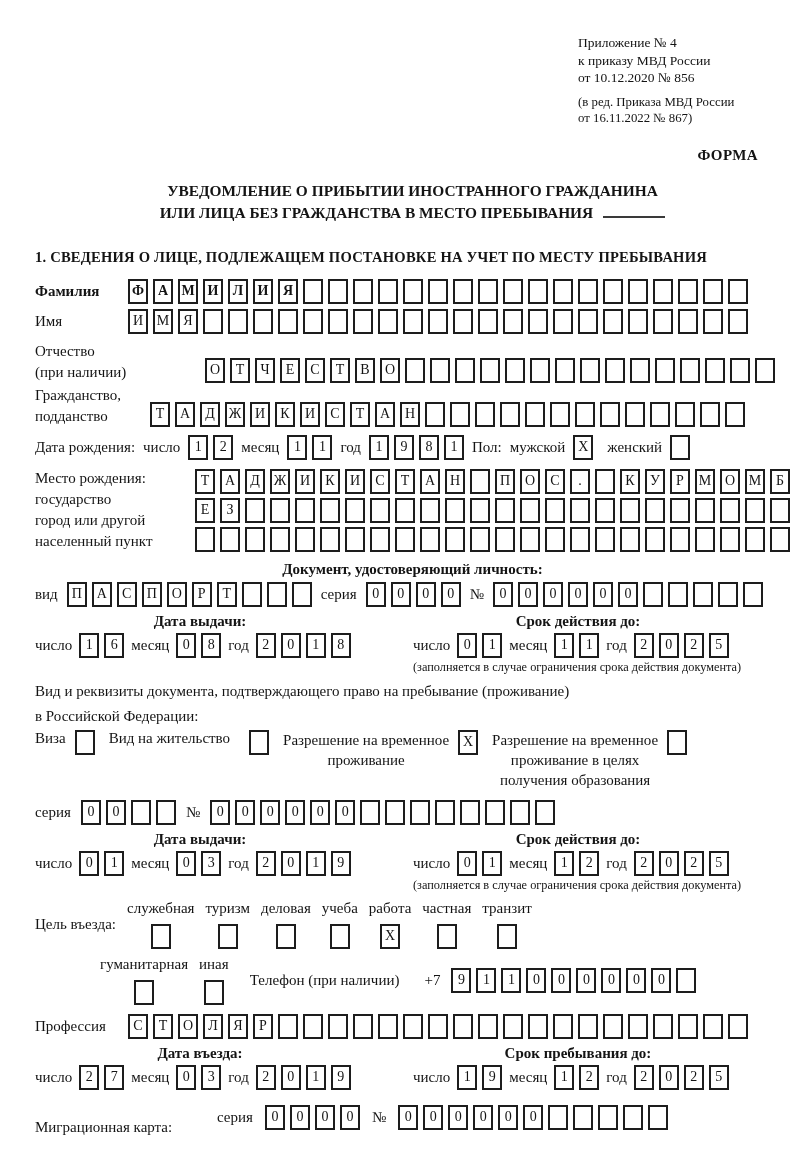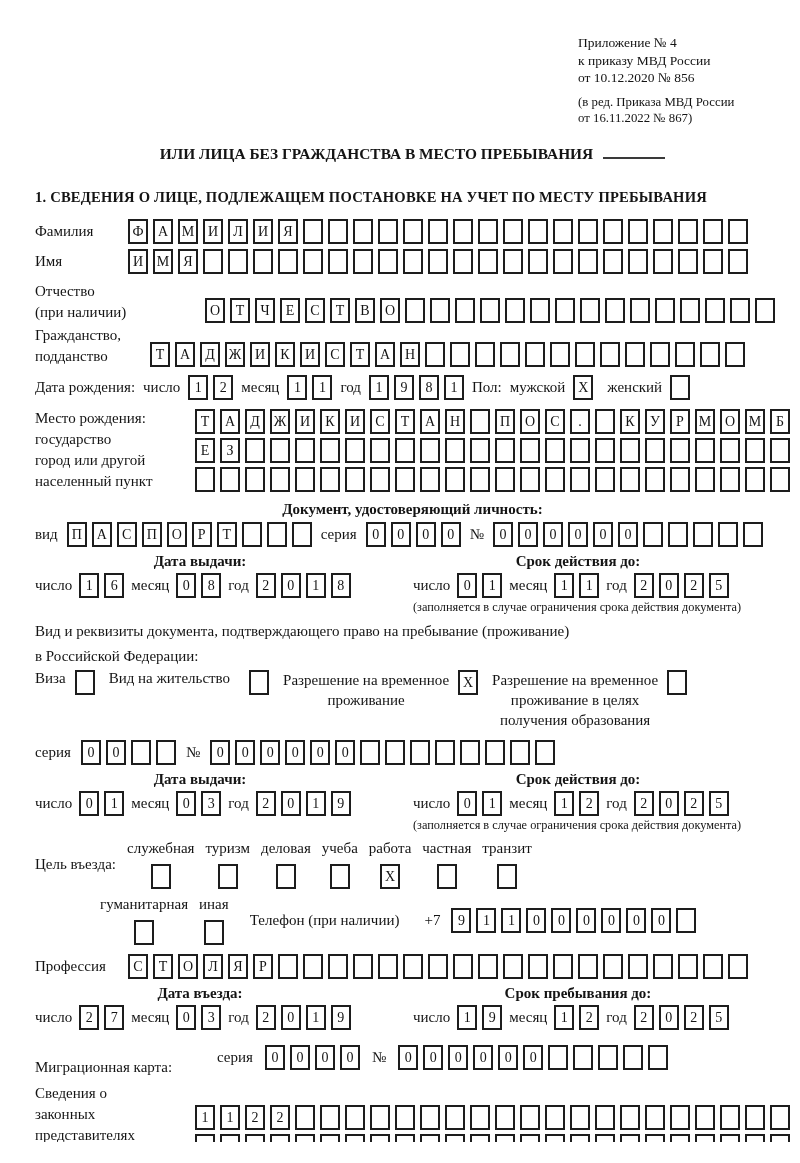--- a/index.html
+++ b/index.html
@@ -55,30 +55,32 @@
   <div class="annex">
     <div>Приложение № 4</div>
     <div>к приказу МВД России</div>
     <div>от 10.12.2020 № 856</div>
     <div class="ed">
       <div>(в ред. Приказа МВД России</div>
       <div>от 16.11.2022 № 867)</div>
     </div>
   </div>
 
+  <div class="forma">ФОРМА</div>
 
   <div class="title">
+    <div>УВЕДОМЛЕНИЕ О ПРИБЫТИИ ИНОСТРАННОГО ГРАЖДАНИНА</div>
     <div>
       <span>ИЛИ ЛИЦА БЕЗ ГРАЖДАНСТВА В МЕСТО ПРЕБЫВАНИЯ</span><span class="blankline"></span>
     </div>
   </div>
 
   <div class="sech">1. СВЕДЕНИЯ О ЛИЦЕ, ПОДЛЕЖАЩЕМ ПОСТАНОВКЕ НА УЧЕТ ПО МЕСТУ ПРЕБЫВАНИЯ</div>
 
-  <div class="row" style="margin-top:13px;">
+  <div class="row" style="margin-top:13px;font-weight:bold;">
     <span class="w93">Фамилия</span>
     <span class="cellrow">
         <span class="cell">Ф</span>
         <span class="cell">А</span>
         <span class="cell">М</span>
         <span class="cell">И</span>
         <span class="cell">Л</span>
         <span class="cell">И</span>
         <span class="cell">Я</span>
         <span class="cell"></span>

